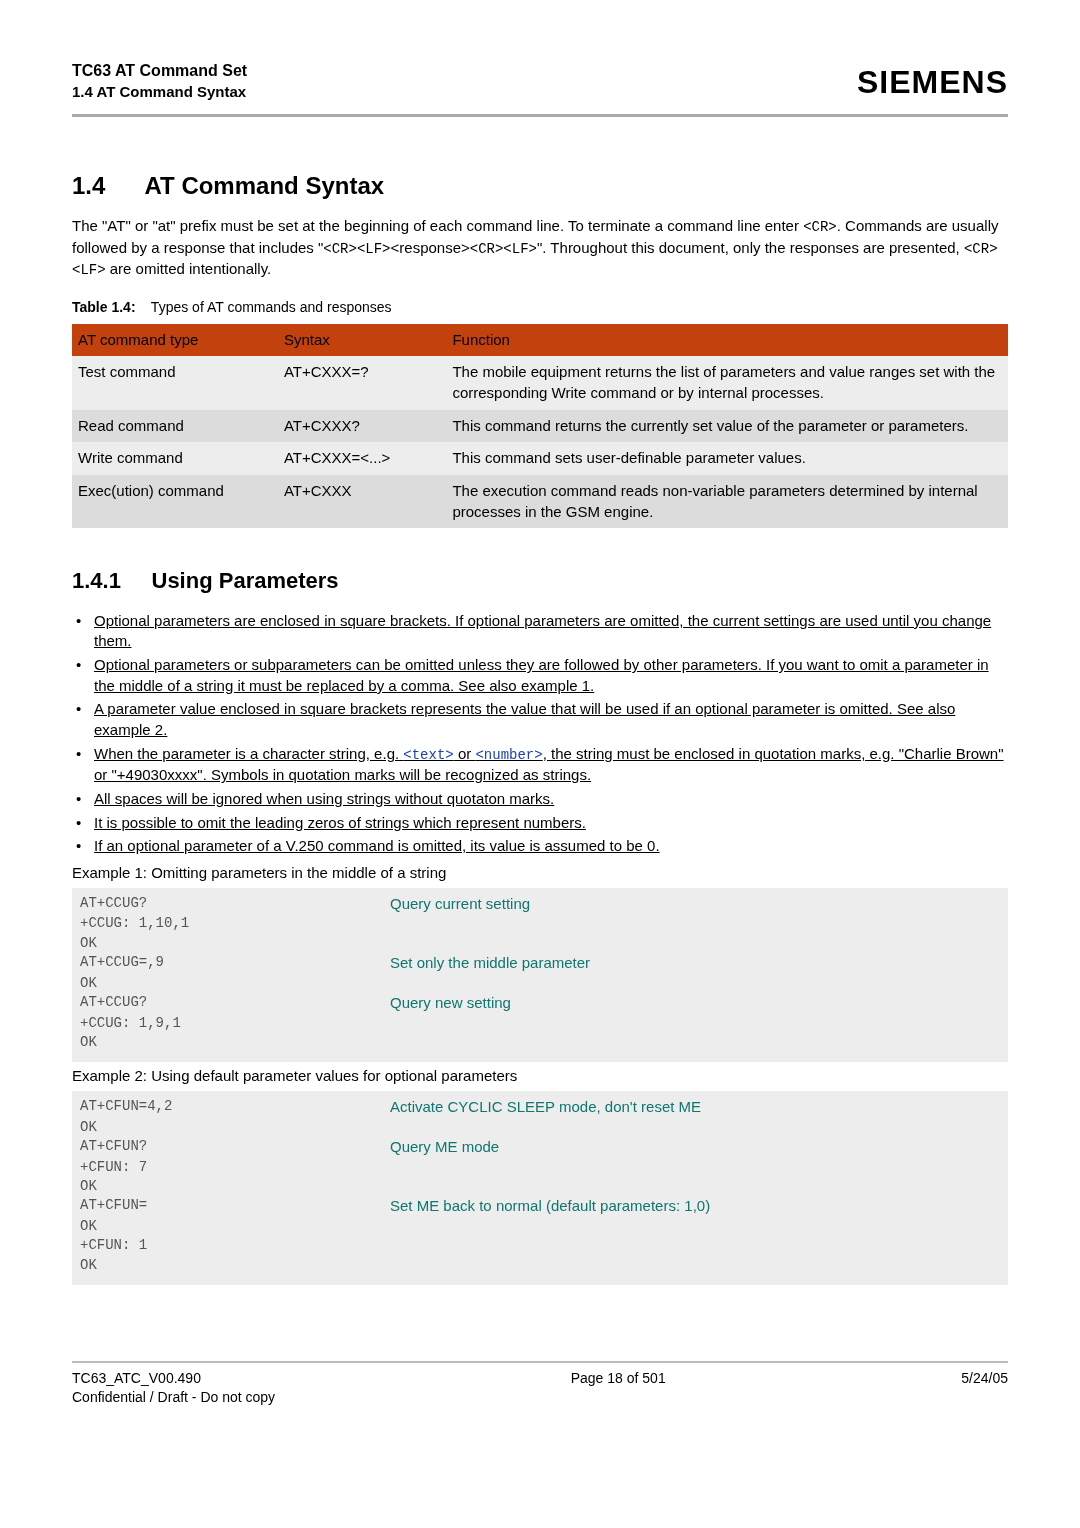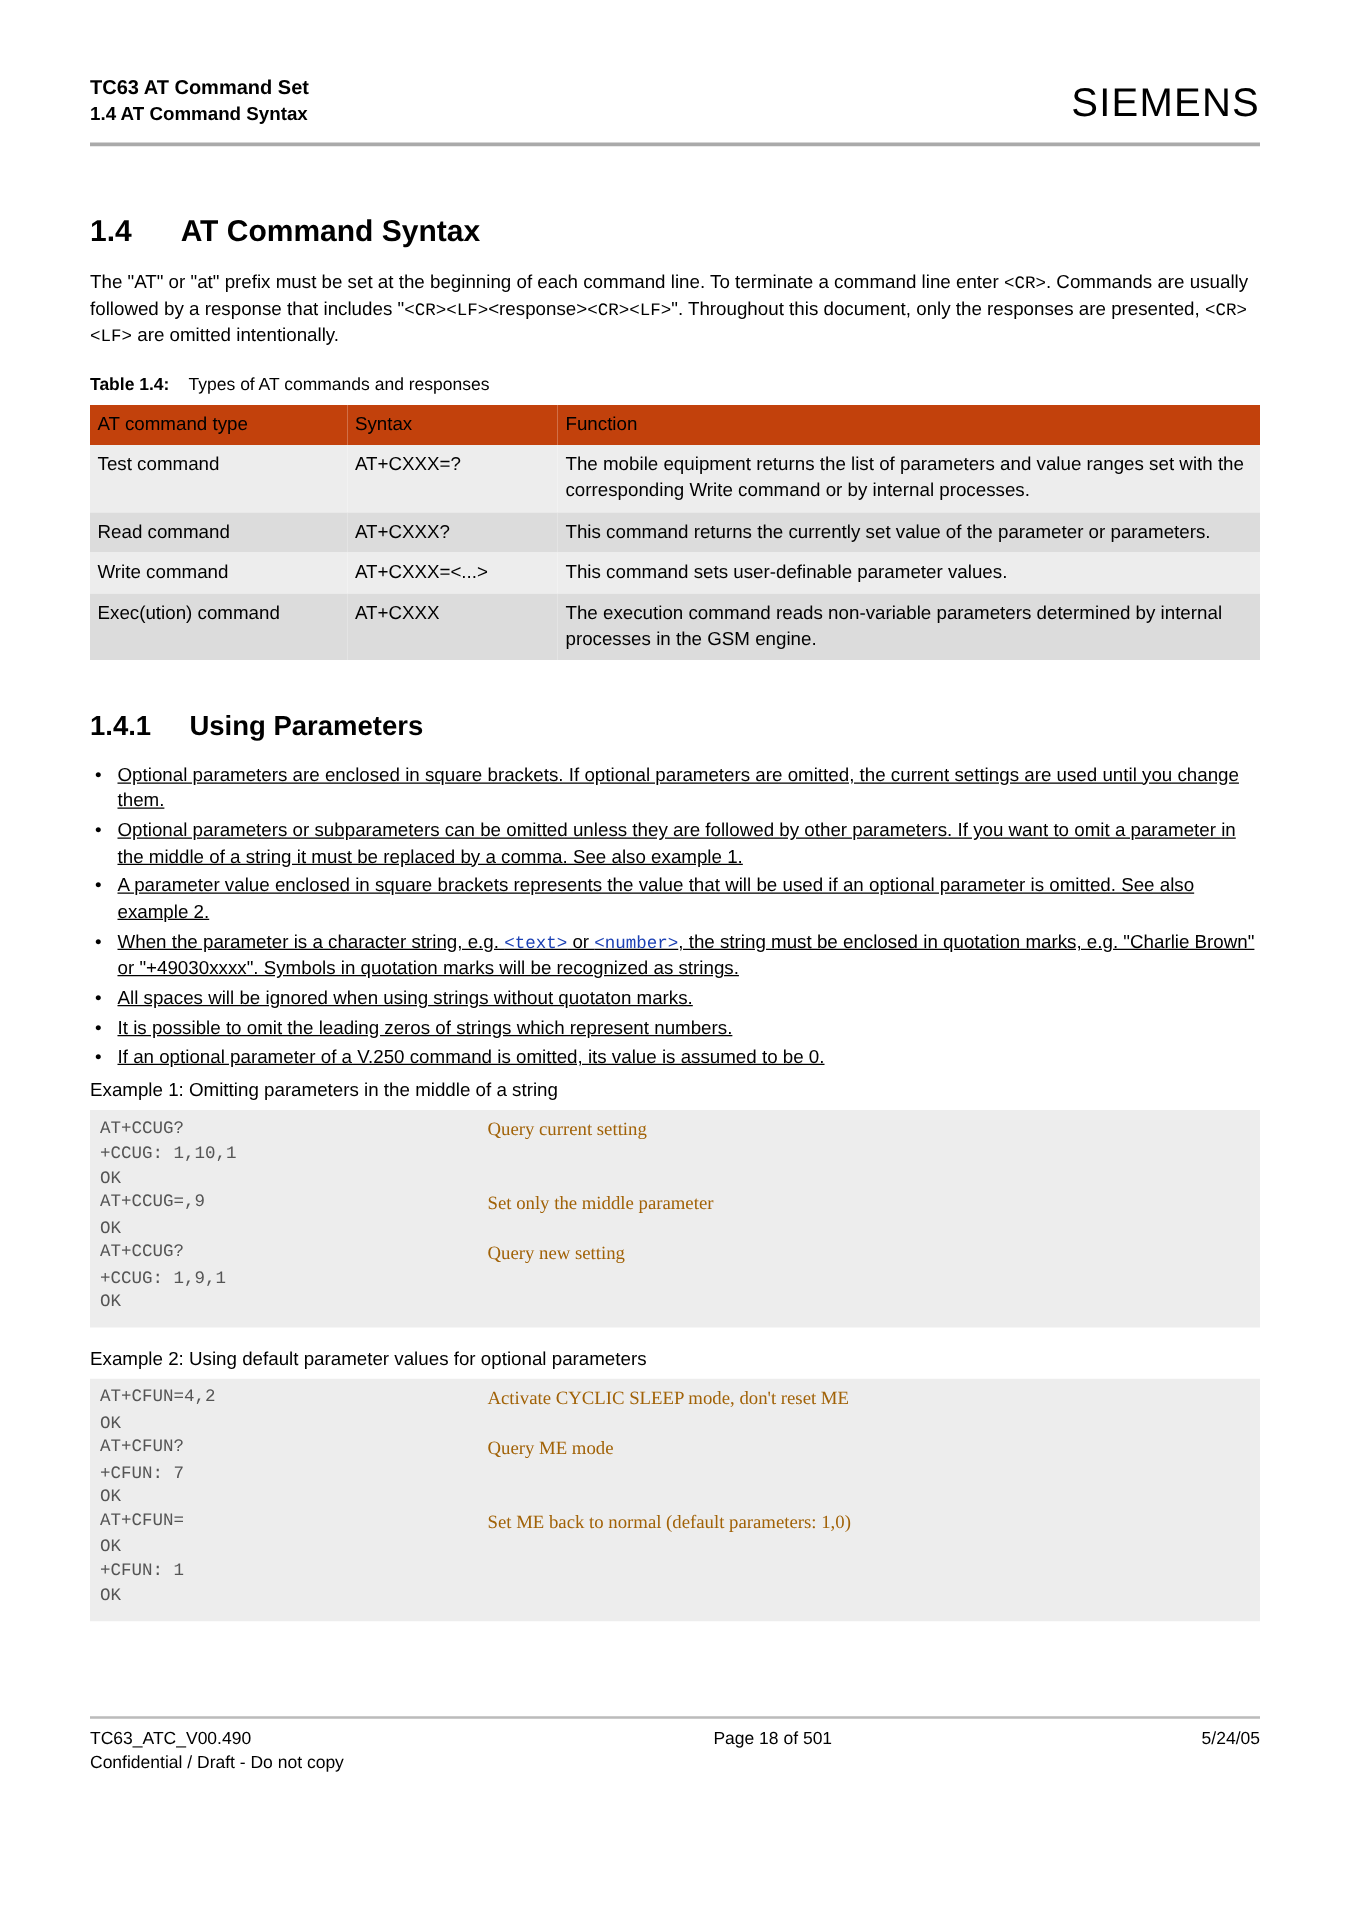--- a/index.html
+++ b/index.html
@@ -9,21 +9,21 @@
     color: #000;
     width: 1080px;
     margin: 0 auto;
     font-size: 15px;
     line-height: 1.38;
   }
   .page { padding: 60px 72px 40px 72px; }
   .header-bar { display: flex; justify-content: space-between; align-items: flex-start; }
   .header-left { font-weight: bold; font-size: 16px; }
   .header-sub { font-weight: bold; font-size: 15px; }
-  .logo { font-family: Arial, sans-serif; font-weight: 400; font-size: 32px; letter-spacing: 1px; }
+  .logo { font-family: Arial, sans-serif; font-weight: 700; font-size: 32px; letter-spacing: 1px; }
   hr.sep { border: none; border-top: 3px solid #aaa; margin-top: 10px; }
 
   h2.sect, h3.sect { font-weight: bold; margin-bottom: 14px; }
   h2.sect { font-size: 24px; margin-top: 52px; }
   h3.sect { font-size: 22px; margin-top: 38px; }
 
   p.body { margin-top: 14px; }
   p.tablecap { margin-top: 18px; font-size: 14px; }
   p.tablecap .b { font-weight: bold; }
 
@@ -42,21 +42,21 @@
   ul.bullets li { position: relative; padding-left: 22px; margin-bottom: 3px; }
   ul.bullets li::before { content: "•"; position: absolute; left: 4px; top: 0; }
 
   .link { color: #1a3fb3; }
 
   .ex-caption { margin-top: 6px; }
 
   .ex-block { background: #ededed; padding: 6px 8px 10px 8px; margin-top: 4px; }
   .ex-row { display: flex; }
   .ex-row .col-l { width: 310px; font-family: "Courier New", monospace; font-size: 14px; color: #555; white-space: pre; }
-  .ex-row .col-r { flex: 1; color: #a16207; font-family: Liberation Serif, serif; }
+  .ex-row .col-r { flex: 1; color: #0f766e; }
 
   .footer { margin-top: 76px; }
   hr.fsep { border: none; border-top: 2px solid #bbb; }
   .footer-row { display: flex; justify-content: space-between; margin-top: 6px; font-size: 14px; }
 </style>
 </head>
 <body>
 
 <div class="page">
 
@@ -161,21 +161,21 @@
     <div class="ex-row">
         <div class="col-l">+CCUG: 1,9,1</div>
         <div class="col-r"></div>
       </div>
     <div class="ex-row">
         <div class="col-l">OK</div>
         <div class="col-r"></div>
       </div>
   </div>
 
-  <p class="ex-caption" style="margin-top:16px;">Example 2: Using default parameter values for optional parameters</p>
+  <p class="ex-caption" style="margin-top:4px;">Example 2: Using default parameter values for optional parameters</p>
   <div class="ex-block">
     <div class="ex-row">
         <div class="col-l">AT+CFUN=4,2</div>
         <div class="col-r">Activate CYCLIC SLEEP mode, don't reset ME</div>
       </div>
     <div class="ex-row">
         <div class="col-l">OK</div>
         <div class="col-r"></div>
       </div>
     <div class="ex-row">

